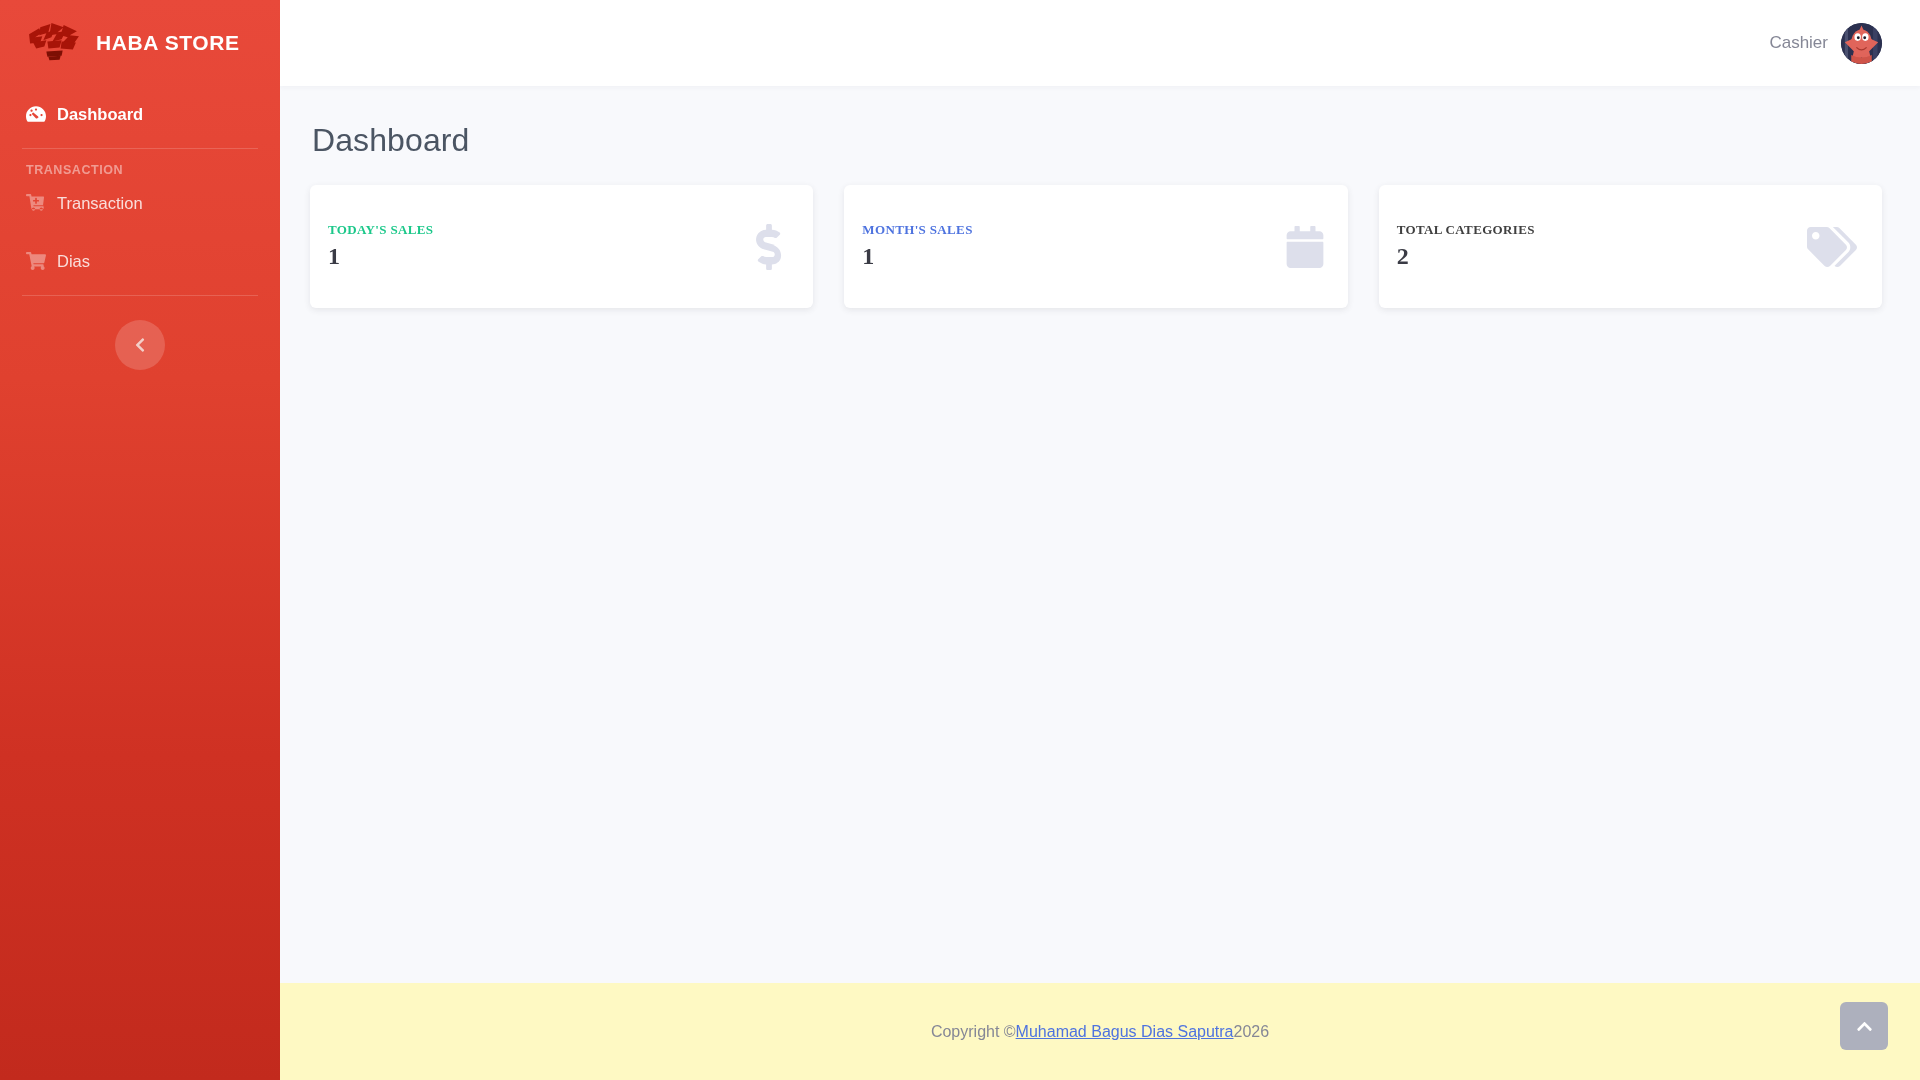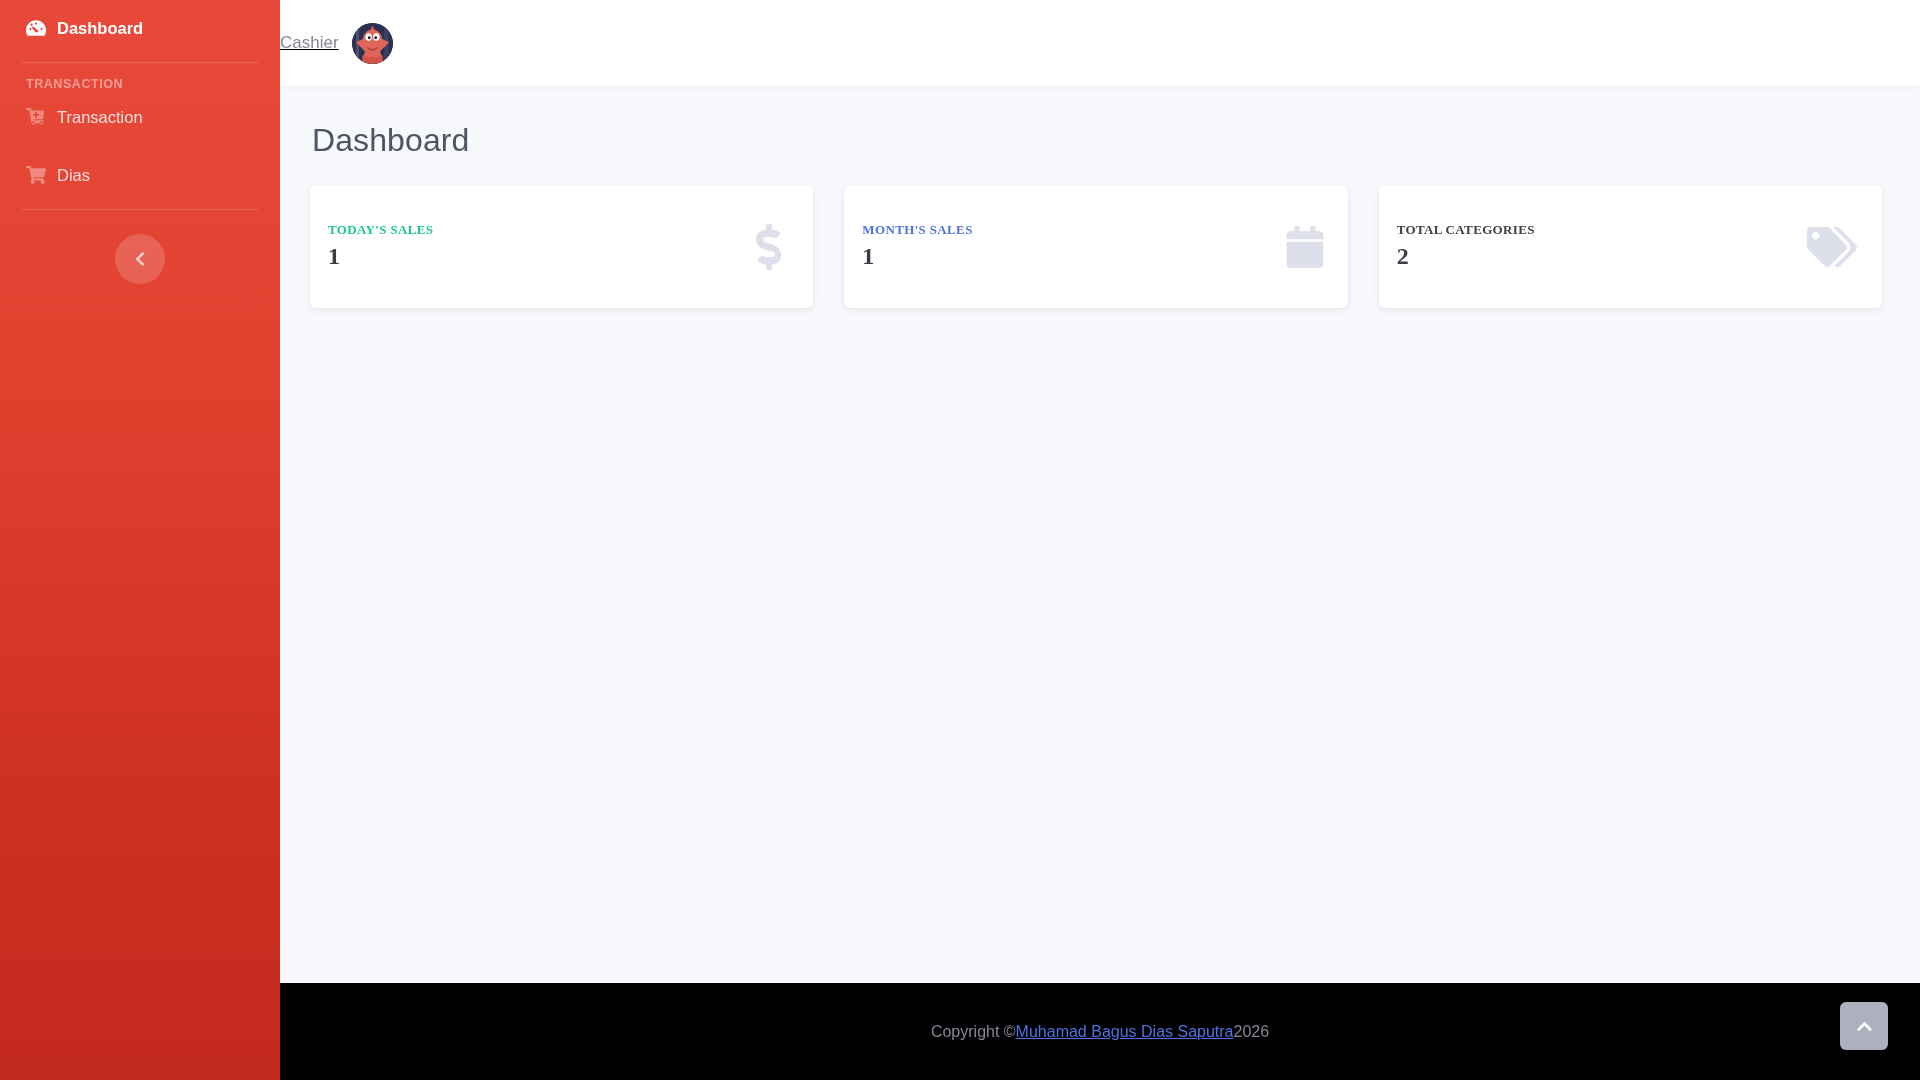--- a/index.html
+++ b/index.html
@@ -85,26 +85,25 @@
     flex-direction: column;
     min-width: 0;
     background: #f8f9fc;
   }
   .topbar {
     height: 86px;
     flex: 0 0 86px;
     background: #fff;
     display: flex;
     align-items: center;
-    justify-content: flex-start;
+    justify-content: flex-end;
     padding-right: 38px;
     box-shadow: 0 2px 4px rgba(58,59,69,0.04);
     position: relative;
     z-index: 3;
-    text-decoration: underline;
   }
   .user-area {
     display: flex;
     align-items: center;
     gap: 13px;
     text-decoration: none;
     cursor: pointer;
   }
   .user-name {
     color: #858796;
@@ -163,21 +162,21 @@
     font-weight: 700;
     color: #3a3b45;
     line-height: 1.25;
   }
   .stat-icon { opacity: 1; color: #dddfeb; flex: 0 0 auto; }
   .stat-icon svg { display: block; fill: currentColor; }
 
   
   .footer {
     flex: 0 0 97px;
-    background: #000000;
+    background: #fef9c3;
     display: flex;
     align-items: center;
     justify-content: center;
     font-size: 16px;
     color: #858796;
   }
   .footer a {
     color: #4e73df;
   }
   .footer-year { color: #858796; }
@@ -198,20 +197,40 @@
   }
   .scroll-top svg { width: 17px; height: 17px; fill: #fff; display: block; }
 </style>
 </head>
 <body>
 
 <div id="app">
 
   <nav class="sidebar">
 
+    <a class="brand" href="#">
+      <span class="brand-logo">
+        <svg viewBox="0 0 110 90" xmlns="http://www.w3.org/2000/svg">
+          <g fill="#a81408">
+            <path d="M6 28 L26 16 L30 26 L18 34 L32 32 L28 44 L8 46 Z"></path>
+            <path d="M28 14 L48 8 L44 24 L56 18 L50 34 L34 40 L40 26 L26 30 Z"></path>
+            <path d="M50 6 L74 14 L62 24 L78 22 L70 38 L52 42 L60 28 L46 30 Z"></path>
+            <path d="M74 10 L100 22 L86 30 L104 32 L94 46 L72 44 L82 34 L68 30 Z"></path>
+            <path d="M14 44 L40 40 L36 52 L20 56 Z"></path>
+            <path d="M42 42 L70 40 L66 54 L44 56 Z"></path>
+            <path d="M70 42 L98 44 L92 58 L68 56 Z"></path>
+          </g>
+          <g fill="#7d0f04">
+            <path d="M40 62 L72 60 L70 70 L42 72 Z"></path>
+            <path d="M44 72 L68 70 L66 78 L46 79 Z"></path>
+          </g>
+        </svg>
+      </span>
+      <span class="brand-text">HABA STORE</span>
+    </a>
 
     <ul class="nav-list">
       <li class="nav-item">
         <a class="nav-link active" href="#">
           <span class="nav-icon">
             <svg viewBox="0 0 576 512" xmlns="http://www.w3.org/2000/svg">
               <path d="M288 32C129 32 0 161 0 320c0 52.8 14.3 102.3 39.1 144.8 5.6 9.6 16.3 15.2 27.4 15.2h443c11.1 0 21.8-5.6 27.4-15.2C561.7 422.3 576 372.8 576 320c0-159-129-288-288-288zm0 64c17.7 0 32 14.3 32 32s-14.3 32-32 32-32-14.3-32-32 14.3-32 32-32zM128 320c-17.7 0-32-14.3-32-32s14.3-32 32-32 32 14.3 32 32-14.3 32-32 32zm32-128c-17.7 0-32-14.3-32-32s14.3-32 32-32 32 14.3 32 32-14.3 32-32 32zm190.4 164.1l-22.6 22.6c-12.5 12.5-32.8 12.5-45.3 0L174.1 265.4c-6.2-6.2-6.2-16.4 0-22.6l22.6-22.6c6.2-6.2 16.4-6.2 22.6 0l131.1 108.4c12.5 12.4 12.5 32.7 0 45.3zM448 320c-17.7 0-32-14.3-32-32s14.3-32 32-32 32 14.3 32 32-14.3 32-32 32z"></path>
             </svg>
           </span>
           <span>Dashboard</span>

